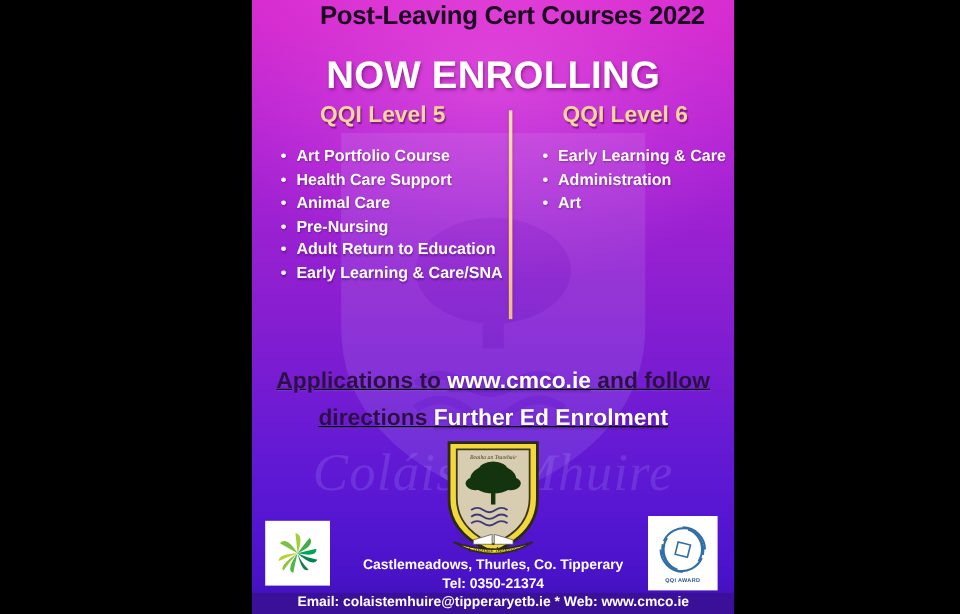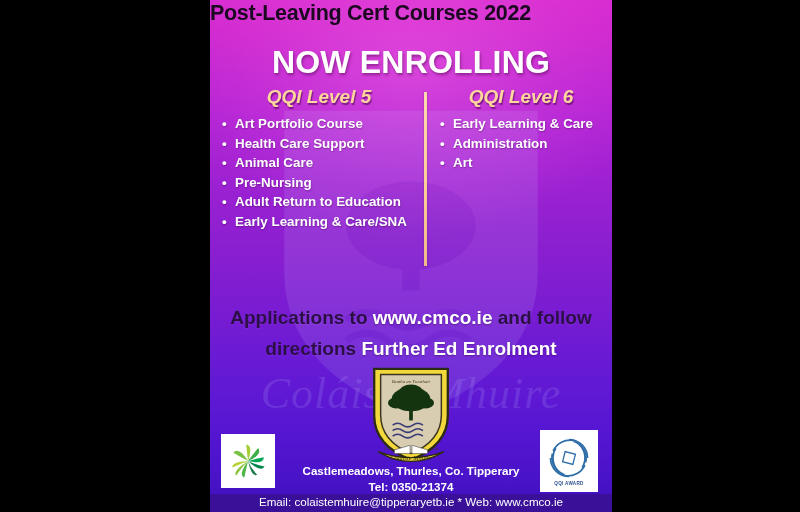--- a/index.html
+++ b/index.html
@@ -96,26 +96,28 @@
     pointer-events: none;
     white-space: nowrap;
   }
 
   
   .poster-title {
     position: absolute;
     left: 0;
     top: 1px;
     width: 402px;
+    text-align: center;
     font-size: 21.5px;
     font-weight: bold;
     color: #1c0820;
     letter-spacing: -0.3px;
     white-space: nowrap;
     z-index: 10;
+    padding-left: 16px;
   }
 
   .now-enrolling {
     position: absolute;
     left: 0;
     top: 44px;
     width: 402px;
     text-align: center;
     font-size: 32px;
     font-weight: bold;
@@ -136,32 +138,31 @@
   .col {
     position: absolute;
     top: 0;
   }
   .col-l5 { left: 4px;   width: 210px; }
   .col-l6 { left: 222px; width: 178px; }
 
   .col-heading {
     text-align: center;
     font-size: 19px;
-    font-style: italic;
     font-weight: bold;
     color: #ffd69b;
     text-shadow: 1px 1.5px 1px rgba(70,0,70,0.55);
     margin-bottom: 6px;
     white-space: nowrap;
   }
   .col-l6 .col-heading { text-align: center; }
 
   ul.course-list {
     list-style: none;
-    margin: 0;
+    margin: 12px;
     padding: 0 0 0 8px;
   }
   ul.course-list li {
     position: relative;
     font-size: 13.4px;
     font-weight: bold;
     color: #ffffff;
     padding-left: 13px;
     line-height: 19.6px;
     white-space: nowrap;
@@ -191,20 +192,21 @@
   .applications {
     position: absolute;
     left: 2px;
     top: 302px;
     width: 398px;
     text-align: center;
     font-size: 19px;
     font-weight: bold;
     line-height: 31px;
     z-index: 10;
+    text-decoration: underline;
   }
   .app-dark  { color: #2c0f45; text-shadow: 0 1px 1px rgba(255,255,255,0.06); }
   .app-white { color: #ffffff; text-shadow: 0 1px 2px rgba(40,0,60,0.4); }
 
   
   .crest {
     position: absolute;
     left: 50%;
     top: 362px;
     transform: translateX(-50%);
@@ -268,21 +270,21 @@
     background: #3a1099;
     z-index: 16;
   }
   .footer-email {
     position: absolute;
     left: 0;
     top: 495px;
     width: 402px;
     text-align: center;
     font-size: 11.6px;
-    font-weight: normal;
+    font-weight: bold;
     color: #ffffff;
     z-index: 18;
     white-space: nowrap;
   }
 </style>
 </head>
 <body>
 
 <div id="stage">
 

